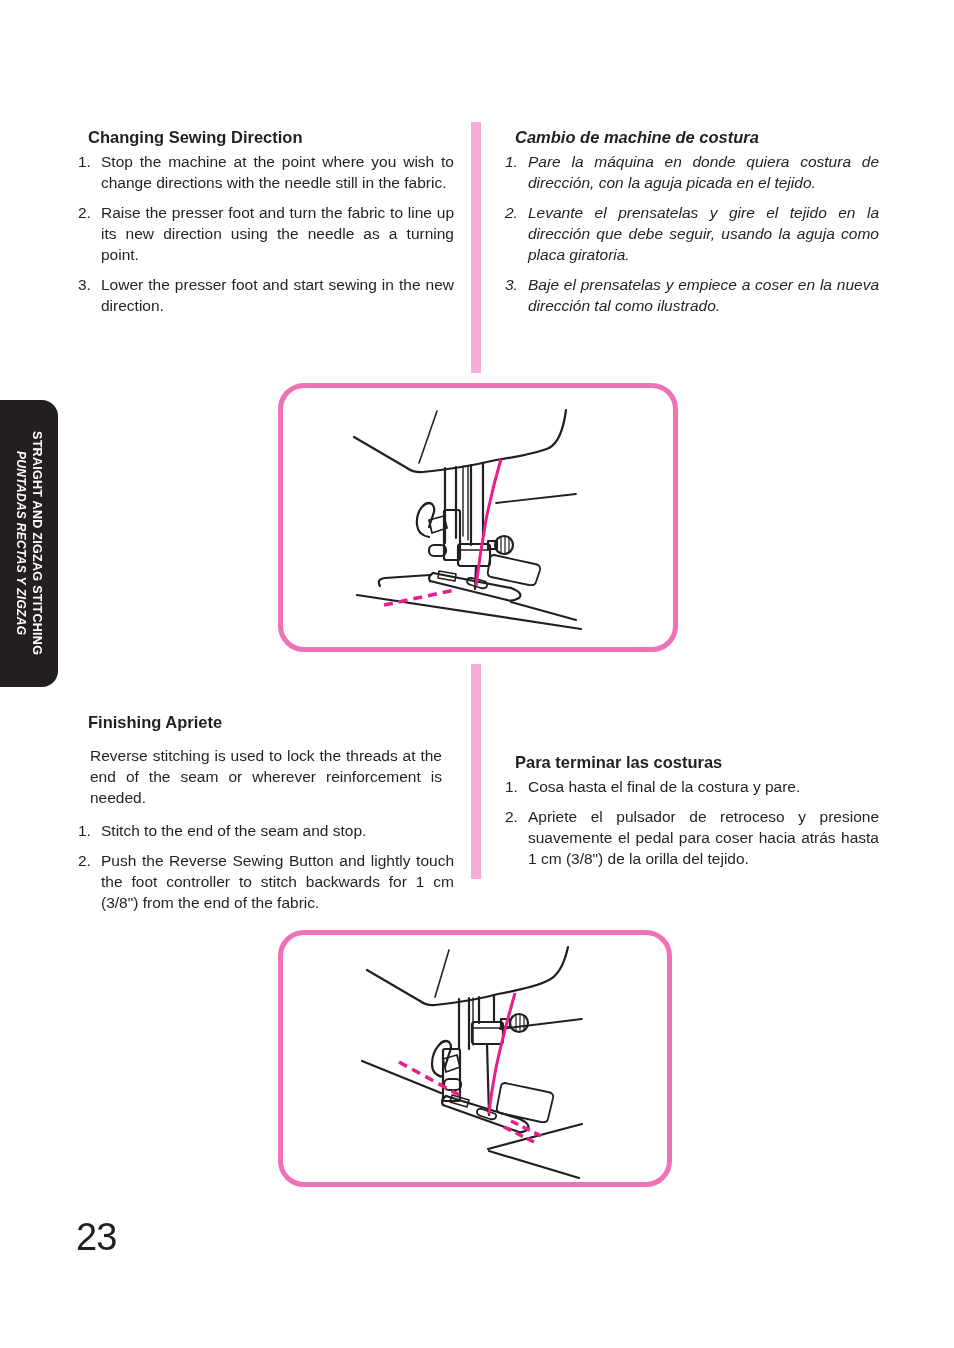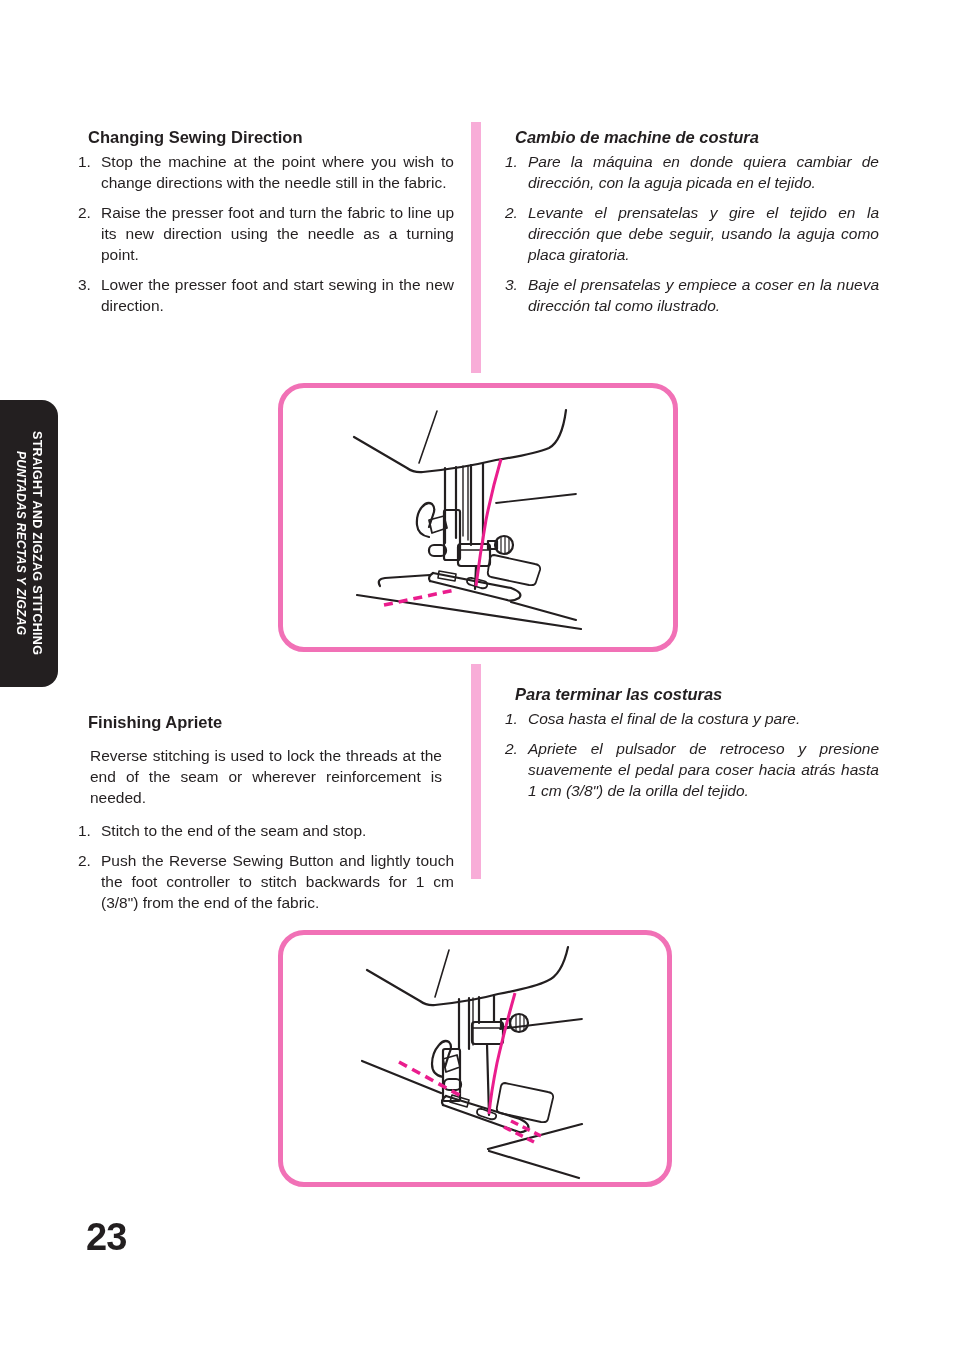--- a/index.html
+++ b/index.html
@@ -19,42 +19,42 @@
     writing-mode:vertical-rl;text-orientation:mixed;
     color:#ffffff;font-size:12.5px;font-weight:bold;
     letter-spacing:.3px;white-space:nowrap;line-height:1;
   }
   .chapter-tab .vtxt.es{font-style:italic;font-size:12px;}
   
   .col{position:absolute;font-size:15.5px;line-height:21px;}
   .col-en1{left:78px;top:127px;width:376px;}
   .col-es1{left:505px;top:127px;width:374px;font-style:italic;}
   .col-en2{left:78px;top:712px;width:376px;}
-  .col-es2{left:505px;top:684px;width:374px;font-style:italic;}
+  .col-es2{left:505px;top:752px;width:374px;}
   .sec-heading{font-size:16.5px;font-weight:bold;margin:0 0 3px 10px;line-height:21px;}
   .intro{margin:12px;text-align:justify;}
   .step{position:relative;padding-left:23px;margin:0 0 9px 0;text-align:justify;}
   .step:last-child{margin-bottom:0;}
   .step .n{position:absolute;left:0;top:0;}
   
   .divider{position:absolute;width:10px;background:#f8add8;}
   .divider-1{left:471px;top:122px;height:251px;}
   .divider-2{left:471px;top:664px;height:215px;}
   
   .illus-box{
     position:absolute;border:5px solid #f171b6;border-radius:26px;
     background:#ffffff;box-sizing:border-box;overflow:hidden;
   }
   .illus-box-1{left:278px;top:383px;width:400px;height:269px;}
   .illus-box-2{left:278px;top:930px;width:394px;height:257px;}
   .illus-box svg{display:block;width:100%;height:100%;}
   
   .page-number{
     position:absolute;left:76px;top:1216px;
-    font-size:38px;font-weight:bold;letter-spacing:-1px;margin-left:10px;
+    font-size:38px;font-weight:normal;letter-spacing:-1px;
   }
 </style>
 </head>
 <body>
 
 <div class="chapter-tab">
   <span class="vtxt en">STRAIGHT AND ZIGZAG STITCHING</span>
   <span class="vtxt es">PUNTADAS RECTAS Y ZIGZAG</span>
 </div>
 
@@ -71,21 +71,21 @@
   <div class="step">
     <span class="n">3.</span>
     <span>Lower the presser foot and start sewing in the new direction.</span>
   </div>
 </div>
 
 <div class="col col-es1">
   <h2 class="sec-heading">Cambio de machine de costura</h2>
   <div class="step">
     <span class="n">1.</span>
-    <span>Pare la máquina en donde quiera cambiar de dirección, con la aguja picada en el tejido.</span>
+    <span>Pare la máquina en donde quiera costura de dirección, con la aguja picada en el tejido.</span>
   </div>
   <div class="step">
     <span class="n">2.</span>
     <span>Levante el prensatelas y gire el tejido en la dirección que debe seguir, usando la aguja como placa giratoria.</span>
   </div>
   <div class="step">
     <span class="n">3.</span>
     <span>Baje el prensatelas y empiece a coser en la nueva dirección tal como ilustrado.</span>
   </div>
 </div>

